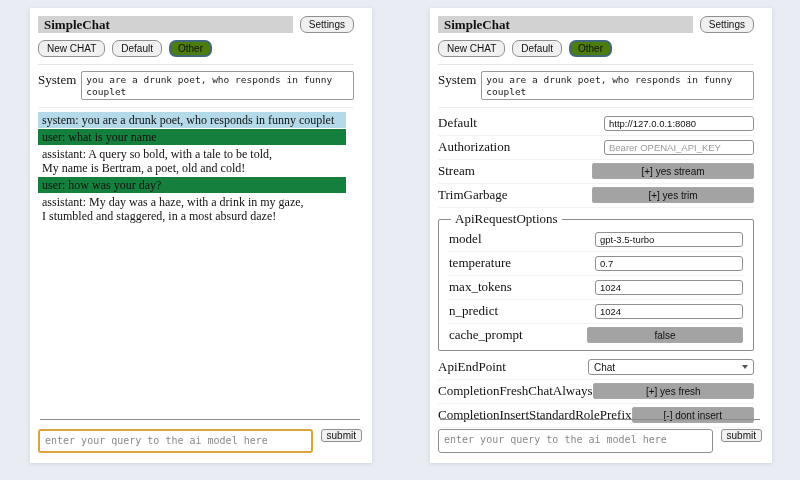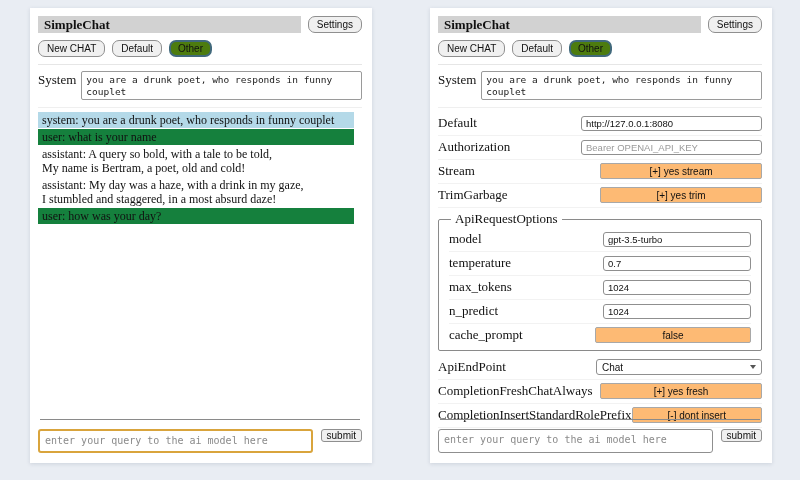--- a/index.html
+++ b/index.html
@@ -9,21 +9,21 @@
     background:#e9edf3;
     position:relative;
     font-family:"Liberation Serif", serif;
     overflow:hidden;
   }
   .panel {
     position:absolute; top:8px;
     width:342px; height:455px;
     background:#ffffff;
     box-shadow:0 1px 4px rgba(40,60,90,0.15);
-    padding:6px 10px 8px 8px;
+    padding:6px 18px 8px 8px;
   }
   .panel.left  { left:30px; }
   .panel.right { left:430px; }
 
   
   .titlebar { display:flex; gap:7px; align-items:stretch; margin:2px 0 7px; }
   .title-bg {
     flex:1; background:#d2d2d2;
     font-weight:bold; font-size:13px; line-height:17px;
     padding:0 6px; color:#111;
@@ -69,30 +69,30 @@
   .chat-msg.assistant { background:#ffffff; }
 
   
   .settings-list { margin-top:4px; }
   .setting-row {
     display:flex; align-items:center; justify-content:space-between;
     padding:3px 0 4px; border-bottom:1px solid #f2f2f2;
   }
   .setting-label { font-size:13px; color:#111; }
   .text-input {
-    width:181px; height:15px;
+    width:150px; height:15px;
     font-family:"Liberation Sans", sans-serif; font-size:9.5px; color:#111;
     border:1px solid #8f8f8f; border-radius:3px;
     padding:1px 4px; outline:none;
   }
   .text-input::placeholder { color:#9a9a9a; }
   .toggle-btn {
     width:162px; height:16px;
     font-family:"Liberation Sans", sans-serif; font-size:10px; color:#111;
-    background:#fdba74; border:1px solid #a8a8a8; border-radius:2px;
+    background:#a3a3a3; border:1px solid #a8a8a8; border-radius:2px;
     cursor:pointer;
   }
   .select {
     width:166px; height:16px;
     border:1px solid #8f8f8f; border-radius:3px; background:#fff;
     font-family:"Liberation Sans", sans-serif; font-size:10px; color:#111;
     display:flex; align-items:center; justify-content:space-between;
     padding:0 5px; cursor:pointer;
   }
   .chevron {
@@ -145,23 +145,23 @@
   <div class="system-row">
     <span class="system-label">System</span>
     <textarea class="system-textarea" spellcheck="false" style="">you are a drunk poet, who responds in funny couplet</textarea>
   </div>
 
   <div class="chat-list">
     <div class="chat-msg system">system: you are a drunk poet, who responds in funny couplet</div>
     <div class="chat-msg user">user: what is your name</div>
     <div class="chat-msg assistant">assistant: A query so bold, with a tale to be told,
 My name is Bertram, a poet, old and cold!</div>
+    <div class="chat-msg user">user: how was your day?</div>
     <div class="chat-msg assistant">assistant: My day was a haze, with a drink in my gaze,
 I stumbled and staggered, in a most absurd daze!</div>
-    <div class="chat-msg user">user: how was your day?</div>
   </div>
 
   <div class="panel-footer">
     <hr class="footer-rule">
     <div class="query-row">
       <textarea class="query-input focused" spellcheck="false" placeholder="enter your query to the ai model here" style=""></textarea>
       <button class="submit-btn">submit</button>
     </div>
   </div>
 </div>

